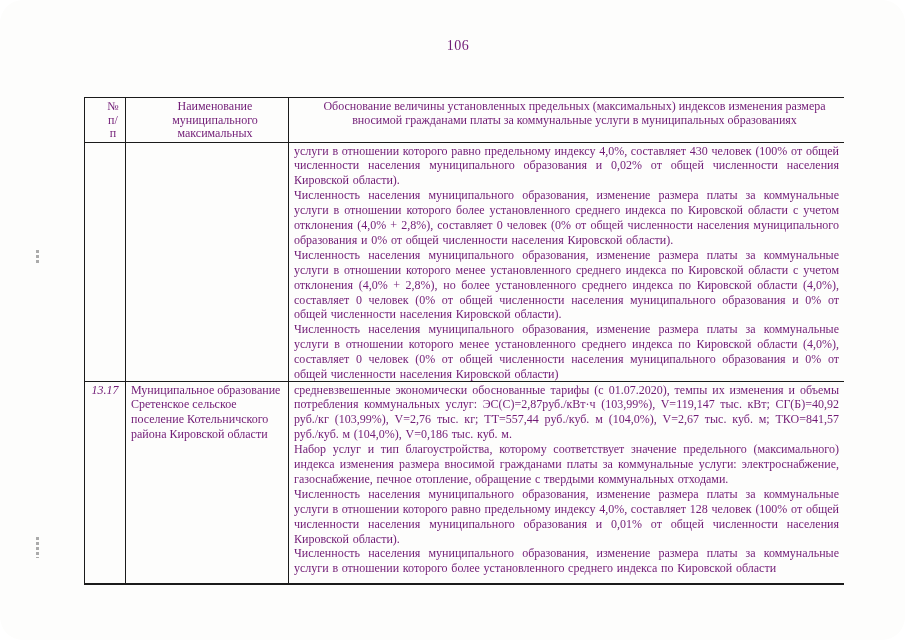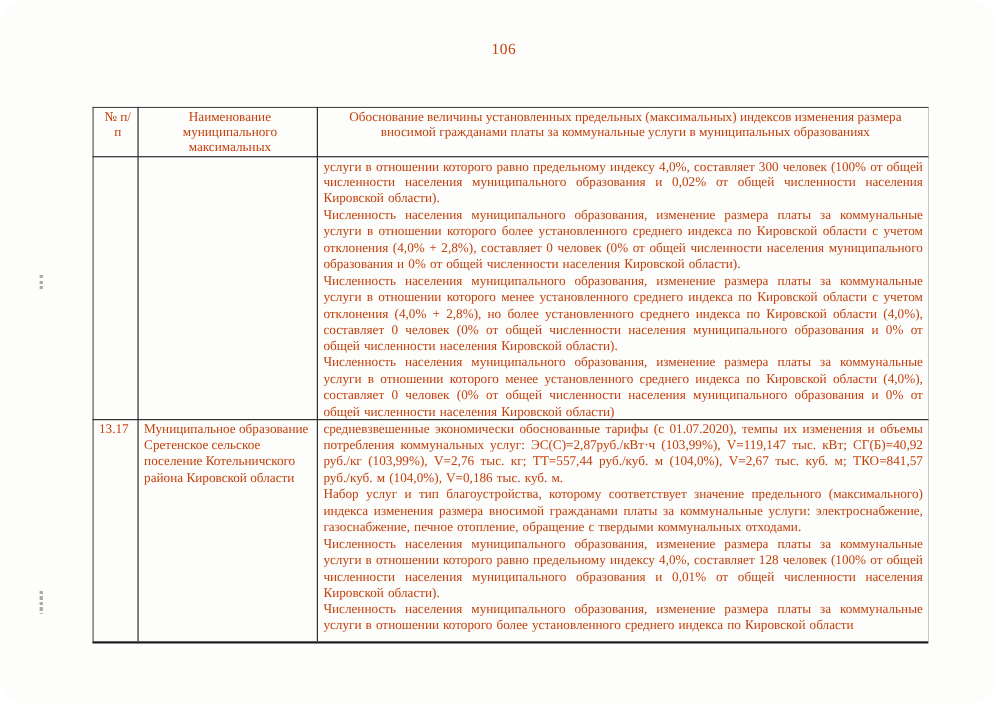--- a/index.html
+++ b/index.html
@@ -6,21 +6,21 @@
     margin: 0;
     padding: 0;
     background: #ffffff;
   }
   .page {
     position: relative;
     width: 905px;
     height: 640px;
     background: #fdfdfc;
     font-family: "Liberation Serif", "DejaVu Serif", serif;
-    color: #c2410c;
+    color: #701a75;
     overflow: hidden;
     border-radius: 23px;
   }
   .page-number {
     position: absolute;
     top: 38px;
     left: 458px;
     transform: translateX(-50%);
     font-size: 14px;
     letter-spacing: 0.5px;
@@ -50,36 +50,37 @@
     font-weight: normal;
     font-size: 12px;
     line-height: 14.9px;
     padding: 1px 5px 0 5px;
     box-sizing: border-box;
     overflow: hidden;
   }
   .doc-table thead th {
     text-align: center;
     line-height: 13.5px;
-    padding: 2px 4px 1px 8px;
+    padding: 2px 4px 1px 20px;
     border-bottom: 1.5px solid #1b1b1b;
   }
   .cell-clip {
     overflow: hidden;
   }
   .row-continuation .cell-clip { height: 237px; }
   .row-last .cell-clip { height: 210px; }
   .just-cell p {
     margin: 0;
     text-align: justify;
     word-spacing: 0.06em;
   }
   .num-cell {
-    text-align: left;
+    text-align: center;
     padding-left: 4px;
+    font-style: italic;
   }
   .name-cell {
     padding-left: 6px;
     padding-right: 4px;
   }
   
   .scan-artifact {
     position: absolute;
     width: 3px;
     background: repeating-linear-gradient(to bottom, #8f8f8f 0 3px, rgba(0,0,0,0) 3px 5px);
@@ -111,21 +112,21 @@
           <th>Наименование муниципального максимальных</th>
           <th>Обоснование величины установленных предельных (максимальных) индексов изменения размера вносимой гражданами платы за коммунальные услуги в муниципальных образованиях</th>
         </tr>
       </thead>
       <tbody>
         <tr class="row-continuation">
           <td class="num-cell"></td>
           <td class="name-cell"></td>
           <td class="just-cell">
             <div class="cell-clip">
-              <p>услуги в отношении которого равно предельному индексу 4,0%, составляет 300 человек (100% от общей численности населения муниципального образования и 0,02% от общей численности населения Кировской области).</p>
+              <p>услуги в отношении которого равно предельному индексу 4,0%, составляет 430 человек (100% от общей численности населения муниципального образования и 0,02% от общей численности населения Кировской области).</p>
               <p>Численность населения муниципального образования, изменение размера платы за коммунальные услуги в отношении которого более установленного среднего индекса по Кировской области с учетом отклонения (4,0% + 2,8%), составляет 0 человек (0% от общей численности населения муниципального образования и 0% от общей численности населения Кировской области).</p>
               <p>Численность населения муниципального образования, изменение размера платы за коммунальные услуги в отношении которого менее установленного среднего индекса по Кировской области с учетом отклонения (4,0% + 2,8%), но более установленного среднего индекса по Кировской области (4,0%), составляет 0 человек (0% от общей численности населения муниципального образования и 0% от общей численности населения Кировской области).</p>
               <p>Численность населения муниципального образования, изменение размера платы за коммунальные услуги в отношении которого менее установленного среднего индекса по Кировской области (4,0%), составляет 0 человек (0% от общей численности населения муниципального образования и 0% от общей численности населения Кировской области)</p>
             </div>
           </td>
         </tr>
         <tr class="row-last">
           <td class="num-cell">13.17</td>
           <td class="name-cell">Муниципальное образование Сретенское сельское поселение Котельничского района Кировской области</td>
           <td class="just-cell">

